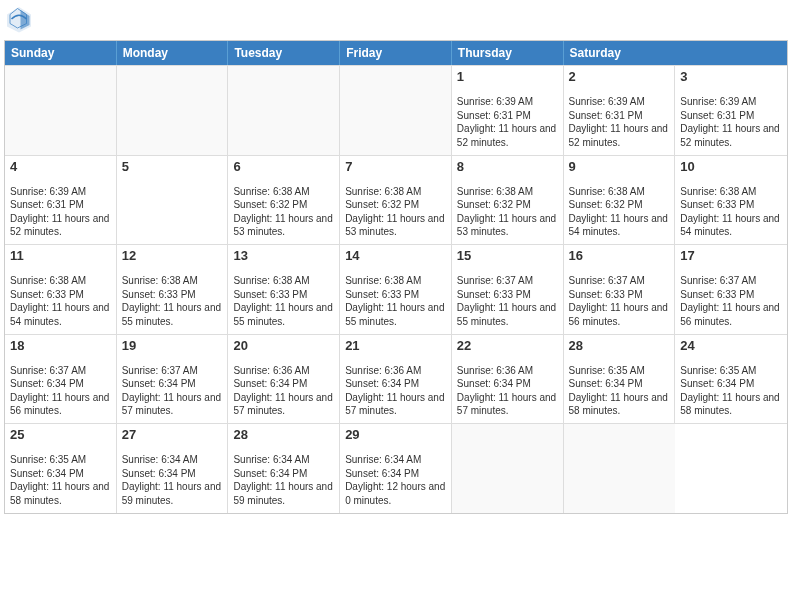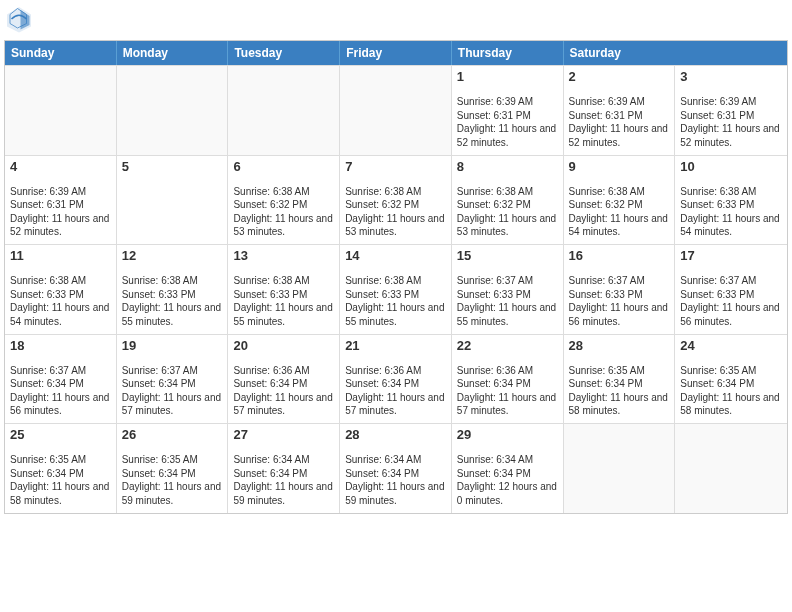--- a/index.html
+++ b/index.html
@@ -326,27 +326,20 @@
         </div>
         <div class="cal-week">
           <div class="cal-cell">
             <span class="day-num">25</span>
             <div class="day-info">Sunrise: 6:35 AM
 Sunset: 6:34 PM
 Daylight: 11 hours
 and 58 minutes.</div>
           </div>
           <div class="cal-cell">
-            <span class="day-num">26</span>
-            <div class="day-info">Sunrise: 6:35 AM
-Sunset: 6:34 PM
-Daylight: 11 hours
-and 59 minutes.</div>
-          </div>
-          <div class="cal-cell">
             <span class="day-num">27</span>
             <div class="day-info">Sunrise: 6:34 AM
 Sunset: 6:34 PM
 Daylight: 11 hours
 and 59 minutes.</div>
           </div>
           <div class="cal-cell">
             <span class="day-num">28</span>
             <div class="day-info">Sunrise: 6:34 AM
 Sunset: 6:34 PM

